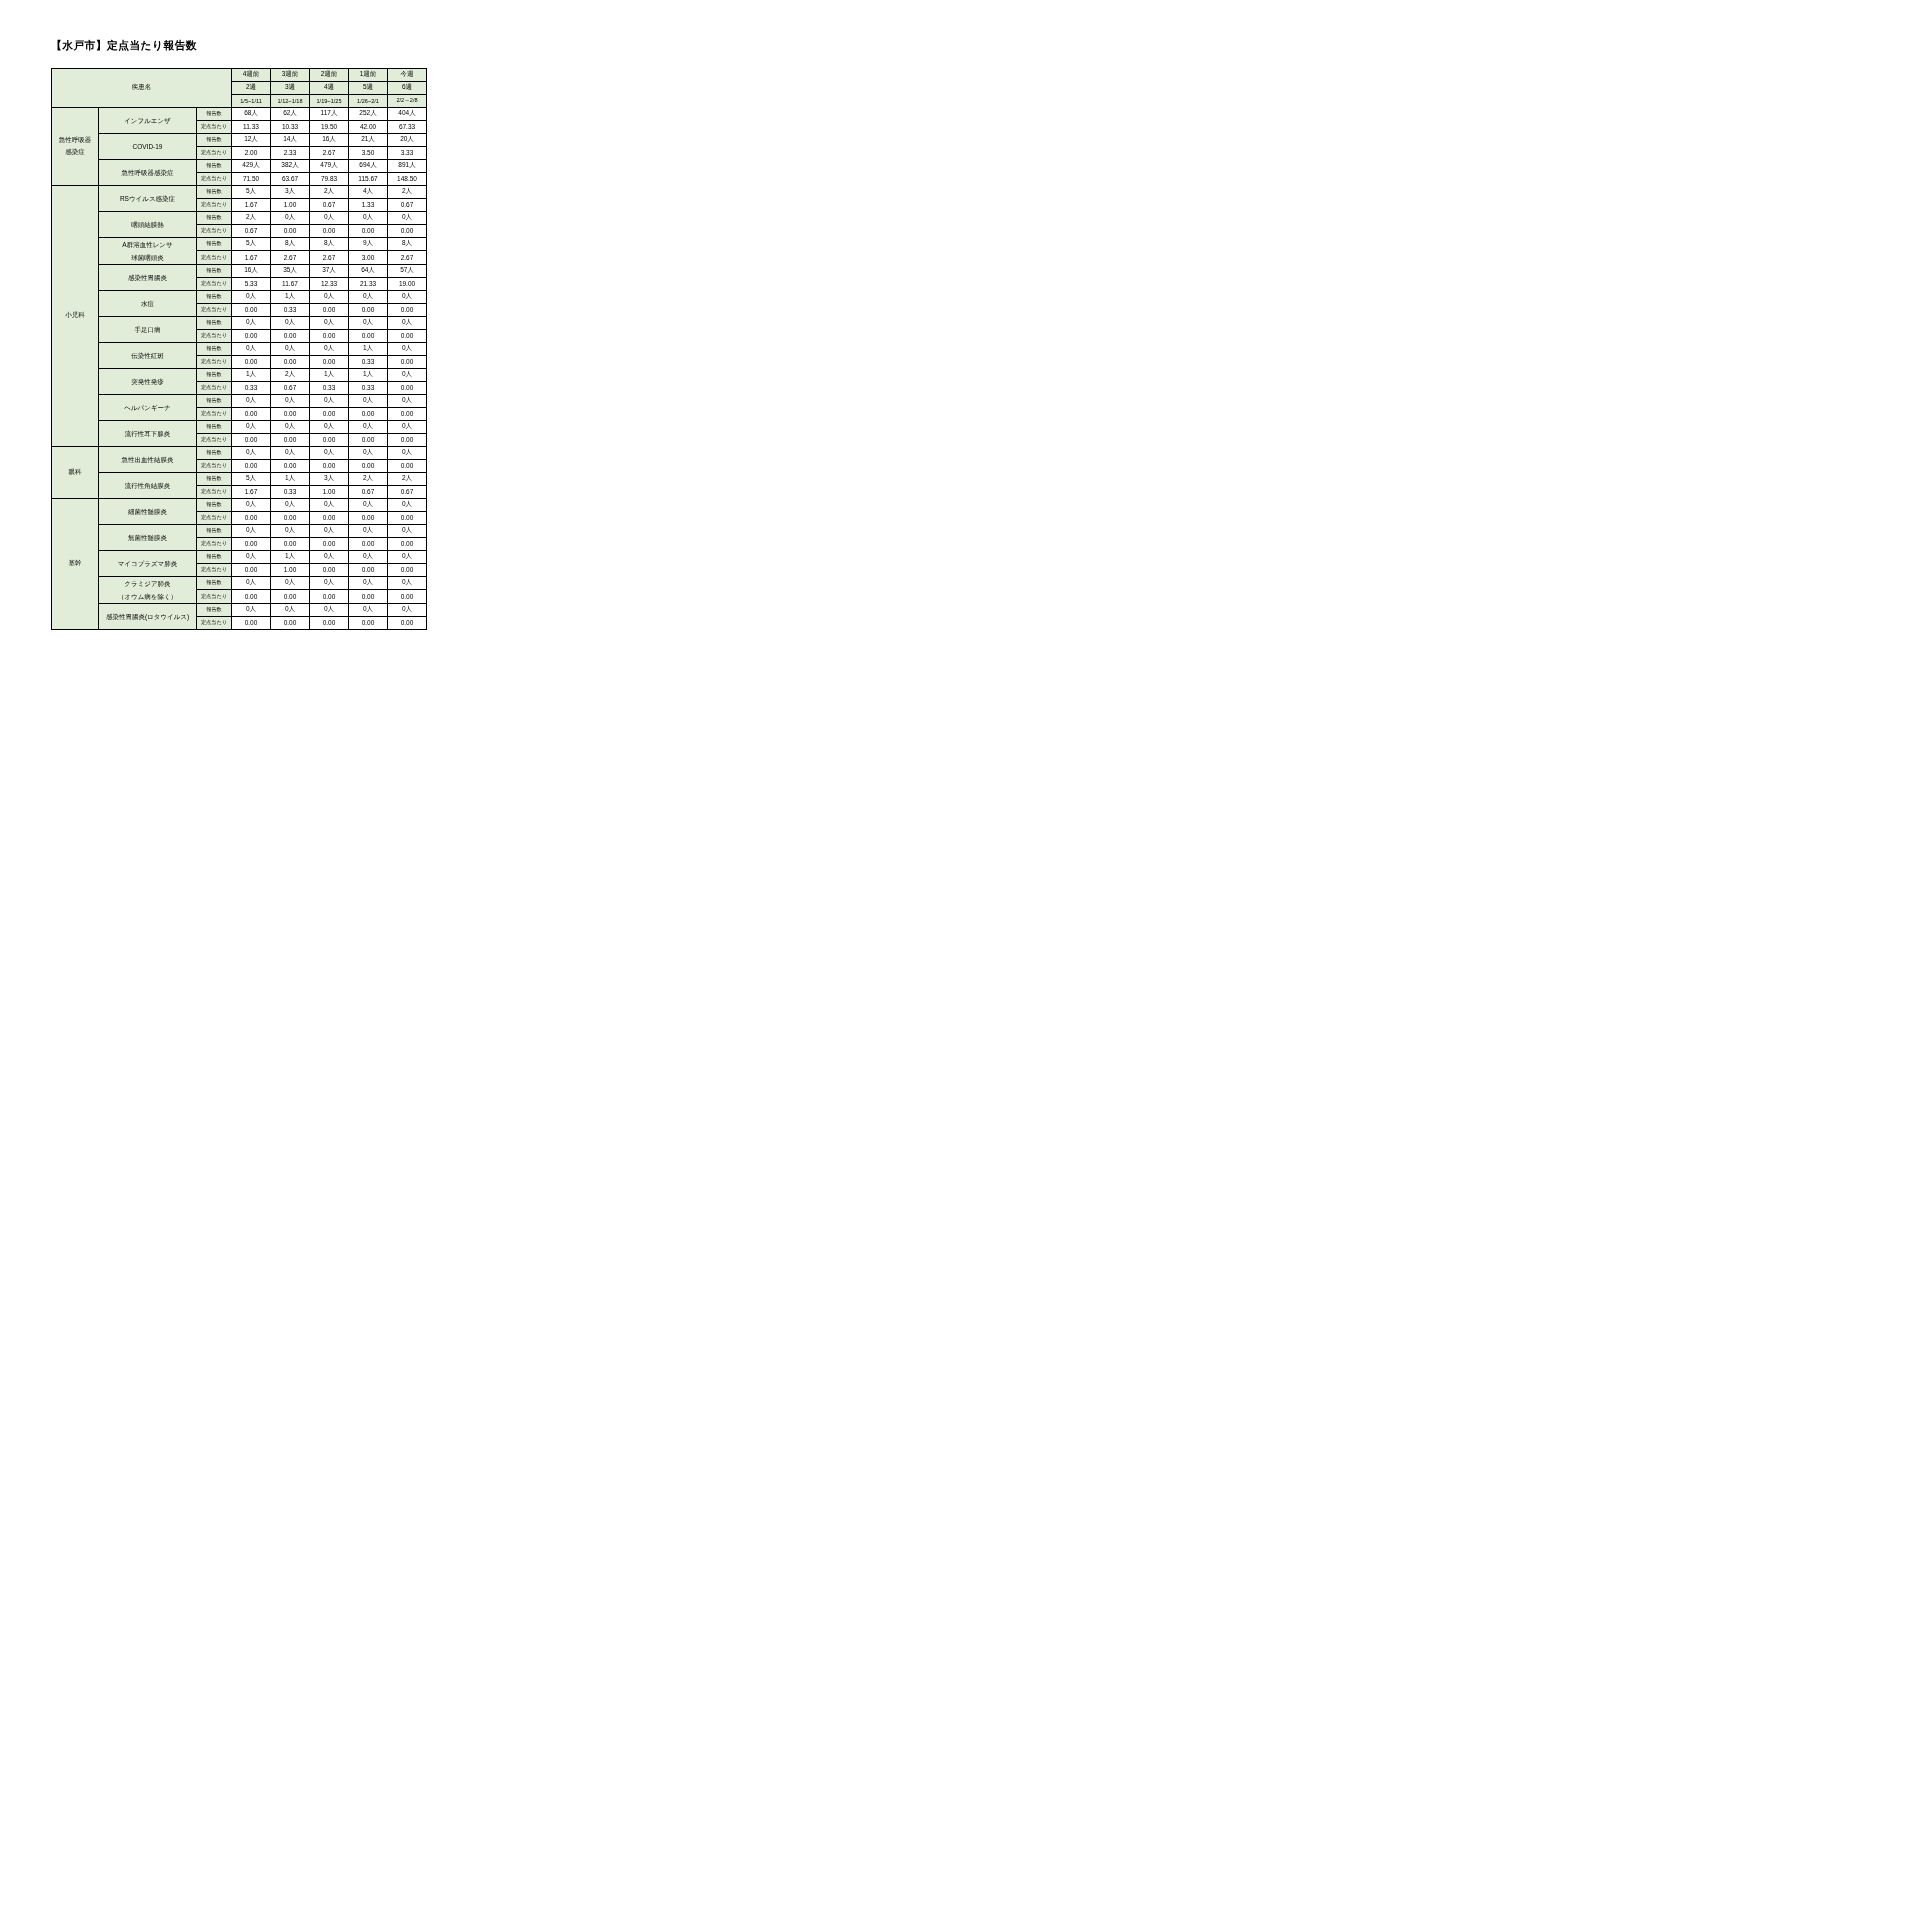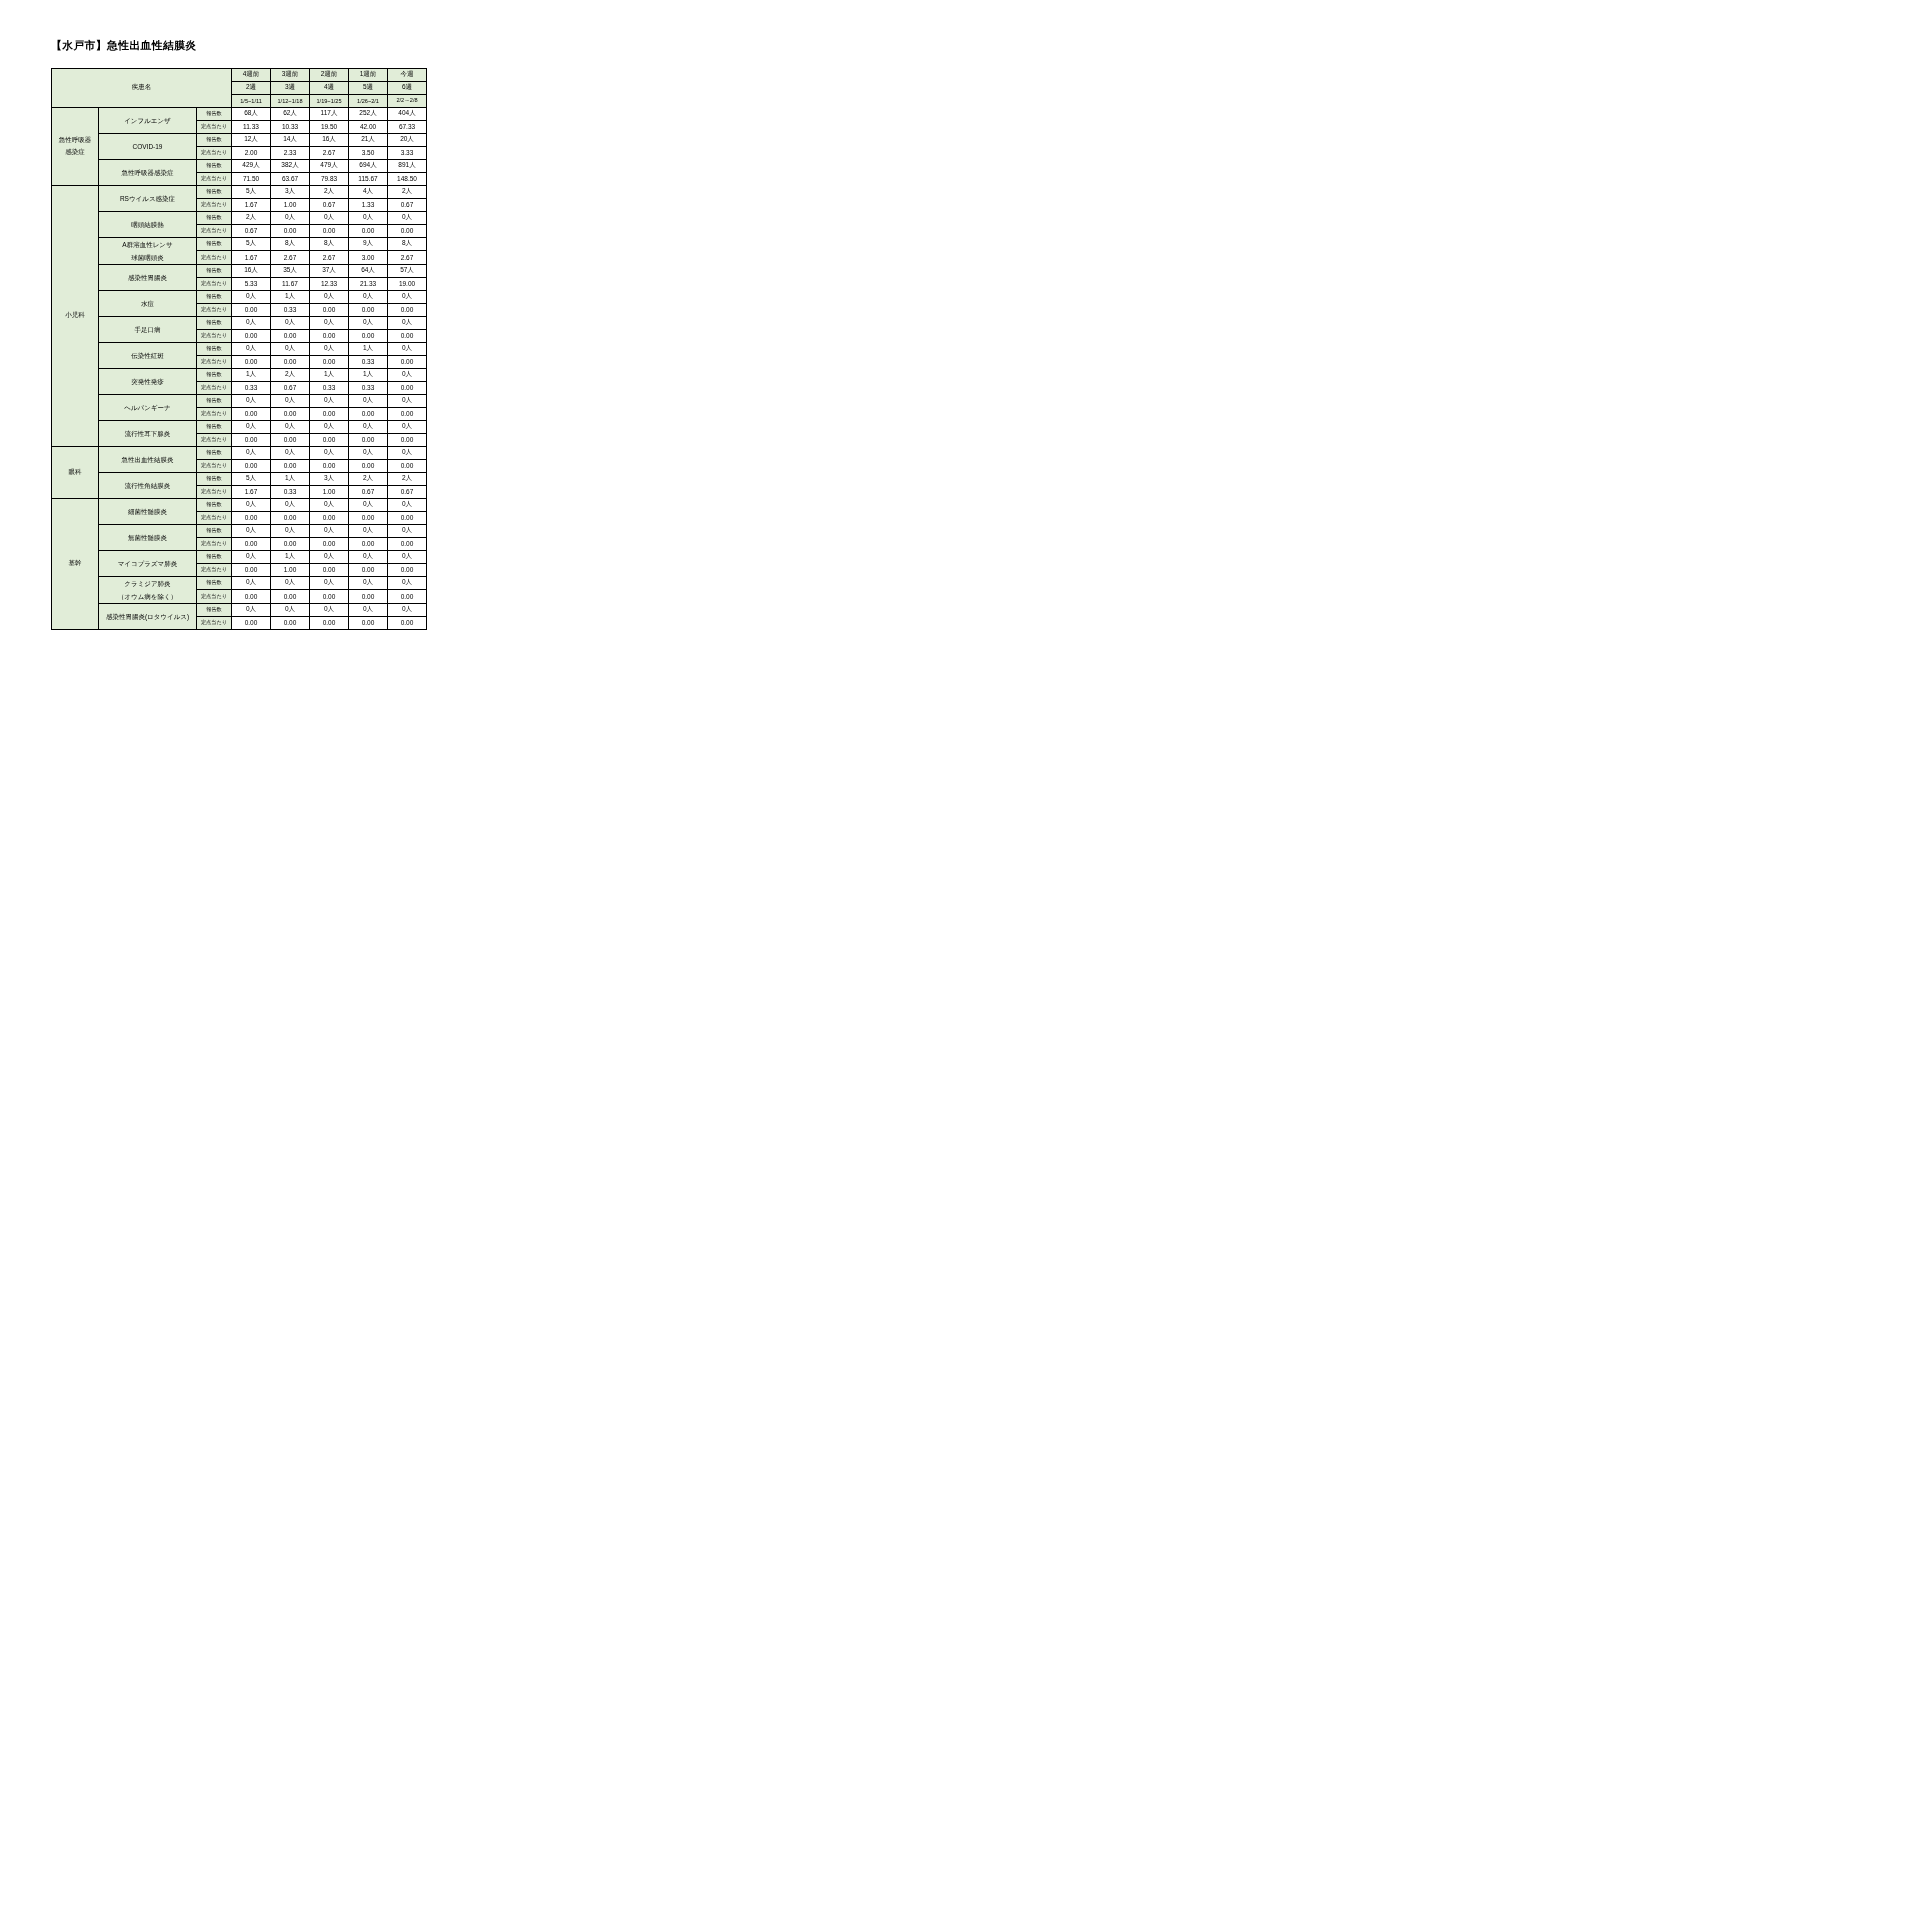--- a/index.html
+++ b/index.html
@@ -59,21 +59,21 @@
     font-size: 6.5px;
   }
   tbody tr.group-start td { border-top: 1.5px solid #000; }
   tbody tr.block-start td { border-top: 1.2px solid #000; }
   tbody tr.sub-row td  { border-top: 0.8px solid #000; }
 </style>
 </head>
 <body>
 
 <div class="page">
-  <h1 class="doc-title">【水戸市】急性出血性結膜炎</h1>
+  <h1 class="doc-title">【水戸市】定点当たり報告数</h1>
 
   <table class="report">
     <colgroup>
       <col style="width:47px">
       <col style="width:98px">
       <col style="width:35px">
       <col style="width:39px">
       <col style="width:39px">
       <col style="width:39px">
       <col style="width:39px">

